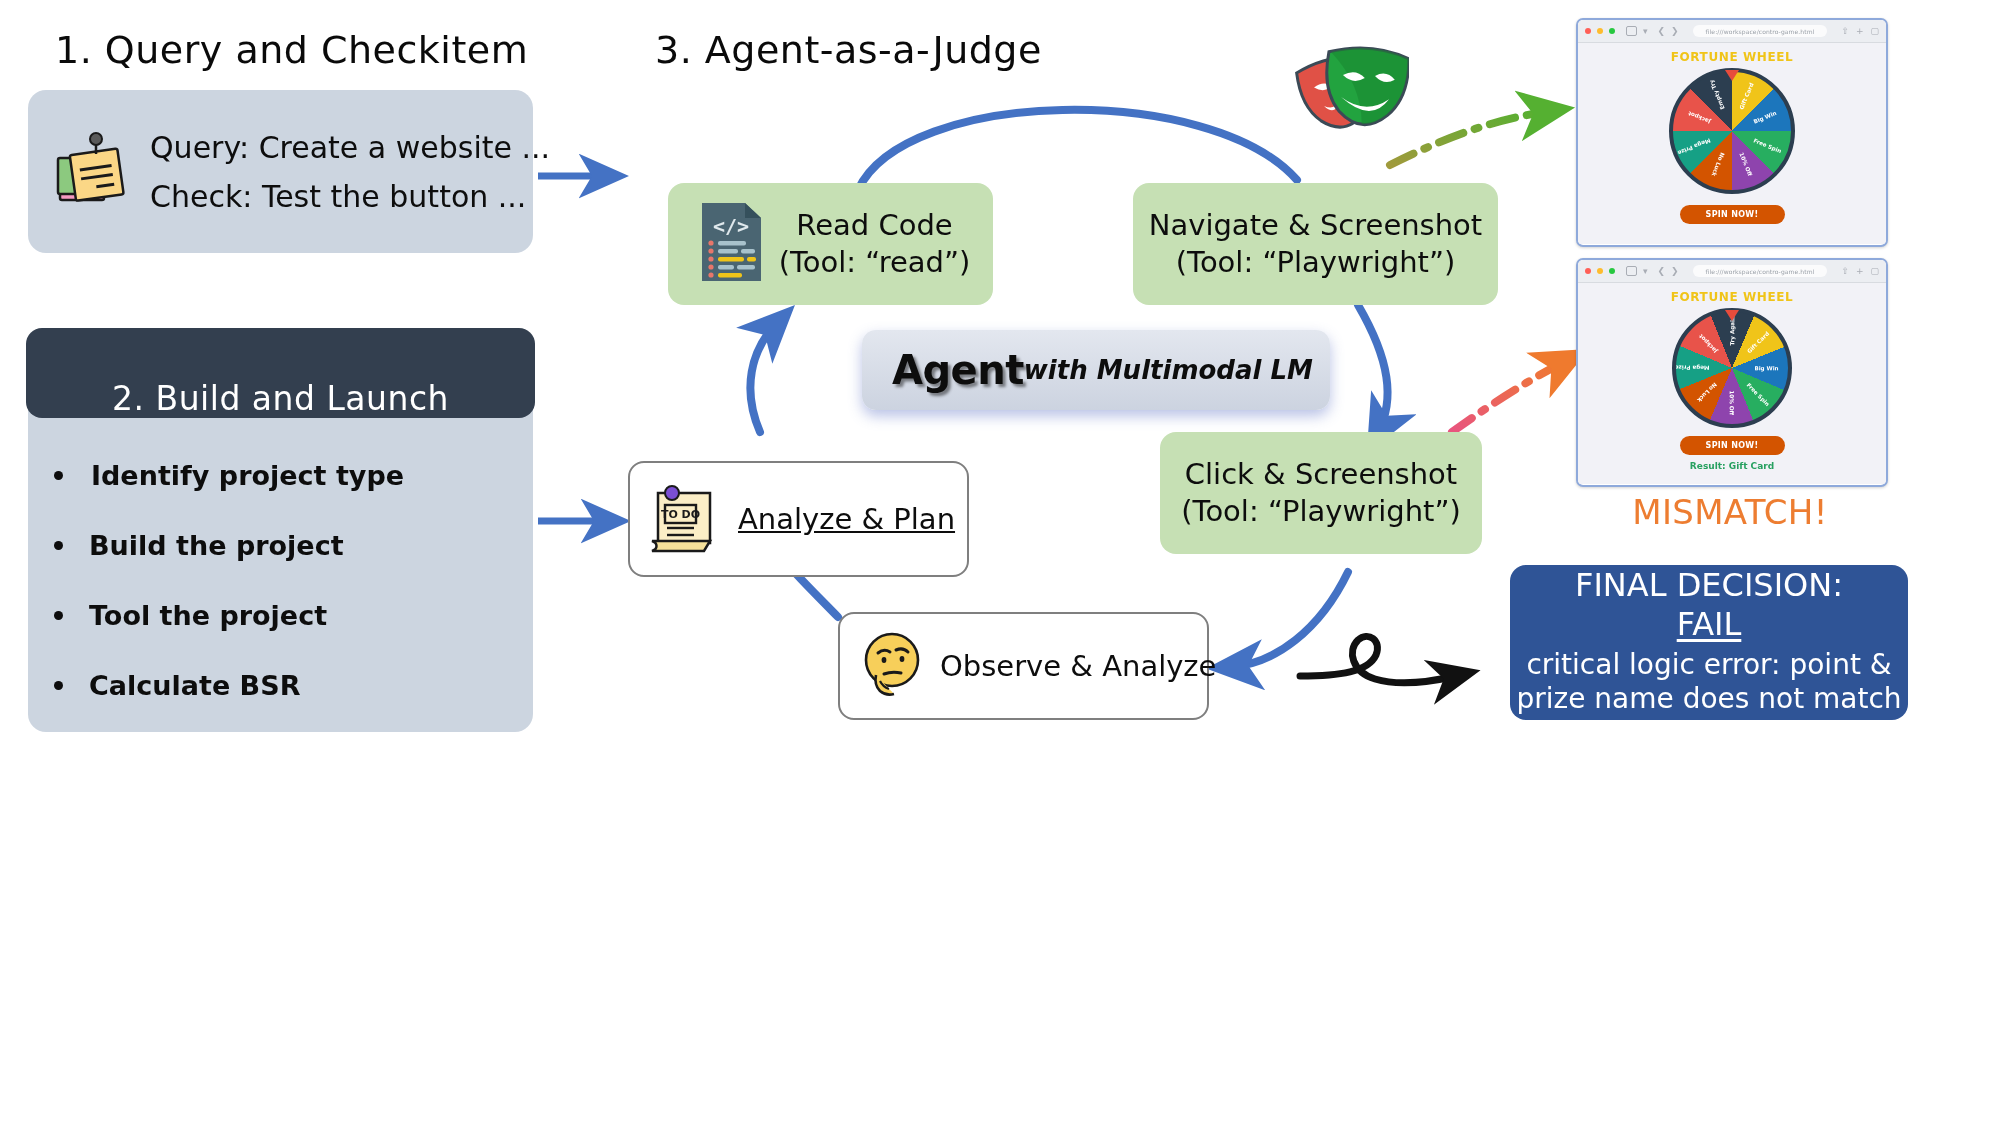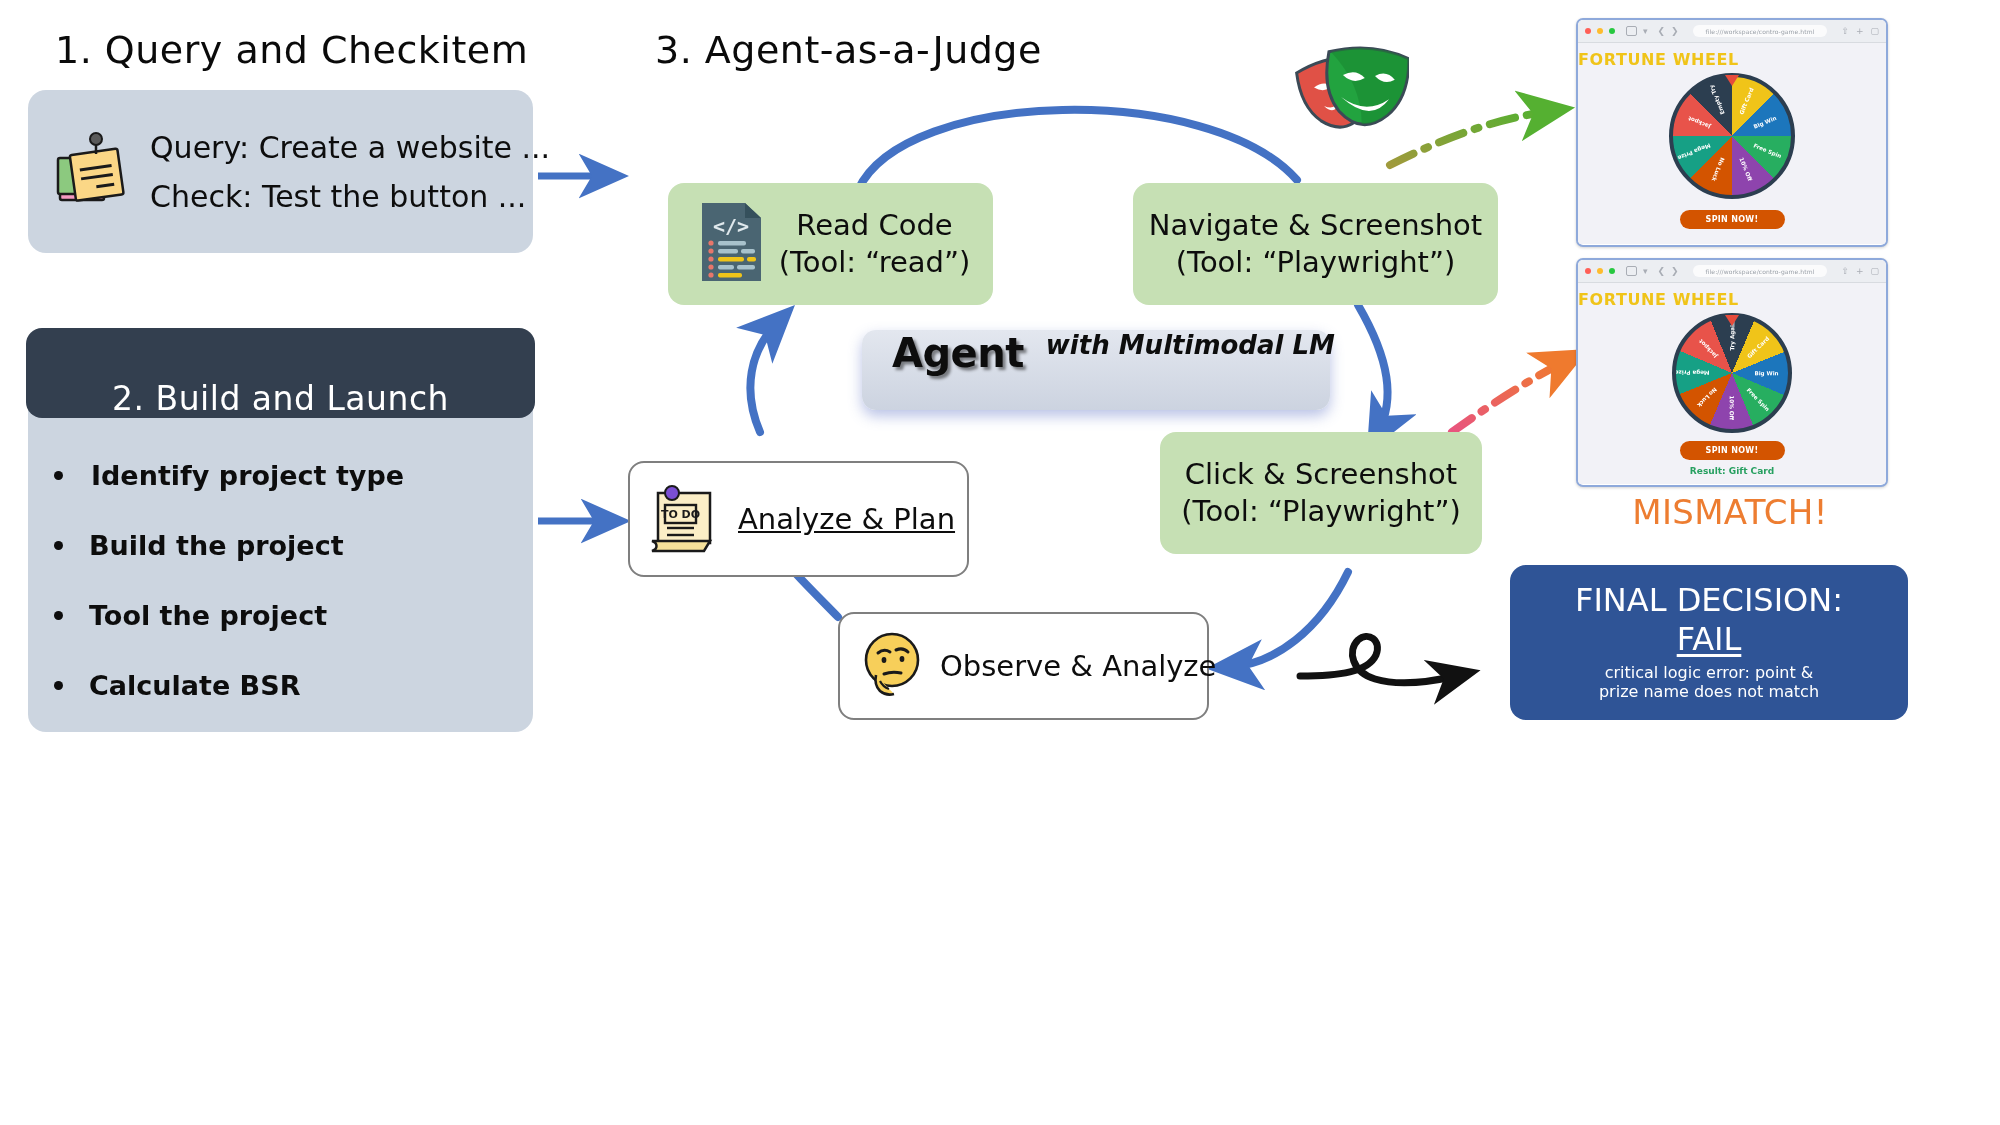--- a/index.html
+++ b/index.html
@@ -30,41 +30,41 @@
   .green-box .gb-txt{font-size:29px;line-height:1.28;color:#0d0d0d;white-space:nowrap;}
 
   
   .white-box{background:#ffffff;border:2.5px solid #7f7f7f;border-radius:16px;
              display:flex;align-items:center;}
   .wb-txt{font-size:29px;color:#0d0d0d;white-space:nowrap;}
 
   
   .agent-pill{background:linear-gradient(180deg,#e3e7ef 0%,#ccd3e0 100%);
               border-radius:14px;box-shadow:0 6px 14px rgba(100,120,200,.45);
-              display:flex;align-items:flex-start;gap:22px;padding:0 30px;}
+              display:flex;align-items:center;padding:0 30px;}
   .agent-strong{font-size:40px;font-weight:bold;color:#0d0d0d;
                 text-shadow:3px 3px 3px rgba(0,0,0,.45);letter-spacing:-.5px;}
   .agent-sub{font-size:26px;font-style:italic;font-weight:bold;color:#0d0d0d;white-space:nowrap;}
 
   
   .browser{background:#ffffff;border:2.5px solid #8ea9db;border-radius:7px;overflow:hidden;
            box-shadow:0 1px 3px rgba(0,0,0,.18);}
   .bchrome{height:22px;background:#eceef2;border-bottom:1px solid #d8dbe0;
            display:flex;align-items:center;padding:0 7px;gap:6px;}
   .dot{width:6px;height:6px;border-radius:50%;}
   .d-r{background:#ff5f57;} .d-y{background:#febc2e;} .d-g{background:#28c840;}
   .chr-ic{width:9px;height:8px;border:1px solid #a9adb5;border-radius:2px;}
   .chr-ar{font-size:9px;color:#a9adb5;line-height:1;}
   .urlbar{flex:1;height:12px;background:#fbfbfc;border-radius:6px;display:flex;
           align-items:center;justify-content:center;}
   .urltext{font-size:6px;color:#9aa0a8;letter-spacing:.1px;}
   .chr-right{display:flex;gap:7px;align-items:center;}
   .chr-sq{font-size:9px;color:#a9adb5;line-height:1;}
   .bview{background:#f2f2f7;position:relative;}
-  .fw-title{text-align:left;font-size:16px;font-weight:bold;color:#f0c419;
+  .fw-title{text-align:center;font-size:12px;font-weight:bold;color:#f0c419;
             letter-spacing:.6px;padding-top:7px;}
   .wheel-wrap{position:relative;display:flex;justify-content:center;margin-top:4px;}
   .pointer{position:absolute;left:50%;transform:translateX(-50%);top:-4px;
            width:0;height:0;border-left:7px solid transparent;border-right:7px solid transparent;
            border-top:11px solid #e74c3c;z-index:4;}
   .wheel{border-radius:50%;border:4px solid #2c3e50;position:relative;overflow:hidden;}
   .seg-label{position:absolute;left:50%;top:50%;transform-origin:0 0;
              font-size:5.6px;font-weight:bold;color:#ffffff;white-space:nowrap;}
   .spin-btn{margin:7px auto 0;display:block;background:#d35400;color:#fff;
             border-radius:20px;font-size:8px;font-weight:bold;text-align:center;
@@ -72,21 +72,21 @@
   .result-txt{text-align:center;font-size:9px;font-weight:bold;color:#27a060;margin-top:6px;}
 
   .mismatch{font-size:34px;color:#ed7d31;text-align:center;letter-spacing:.3px;}
 
   
   .final-box{background:#2f5496;border-radius:16px;color:#ffffff;text-align:center;
              display:flex;flex-direction:column;align-items:center;justify-content:center;}
   .fd-head{font-size:32px;line-height:1.12;}
   .fd-verdict{font-size:32px;text-decoration:underline;text-underline-offset:4px;
               text-decoration-thickness:3px;margin-top:1px;}
-  .fd-reason{font-size:16px;line-height:1.22;margin-top:5px;}
+  .fd-reason{font-size:28px;line-height:1.22;margin-top:5px;}
 
   svg.ov{position:absolute;left:0;top:0;width:2000px;height:1125px;pointer-events:none;}
 </style>
 </head>
 <body>
 
 <svg class="ov" viewBox="0 0 2000 1125">
   <defs>
     <marker id="mb" markerWidth="9" markerHeight="9" refX="4.2" refY="3.2" orient="auto">
       <path d="M0,0 L7.2,3.2 L0,6.4 L1.9,3.2 Z" fill="#4472c4"></path>

